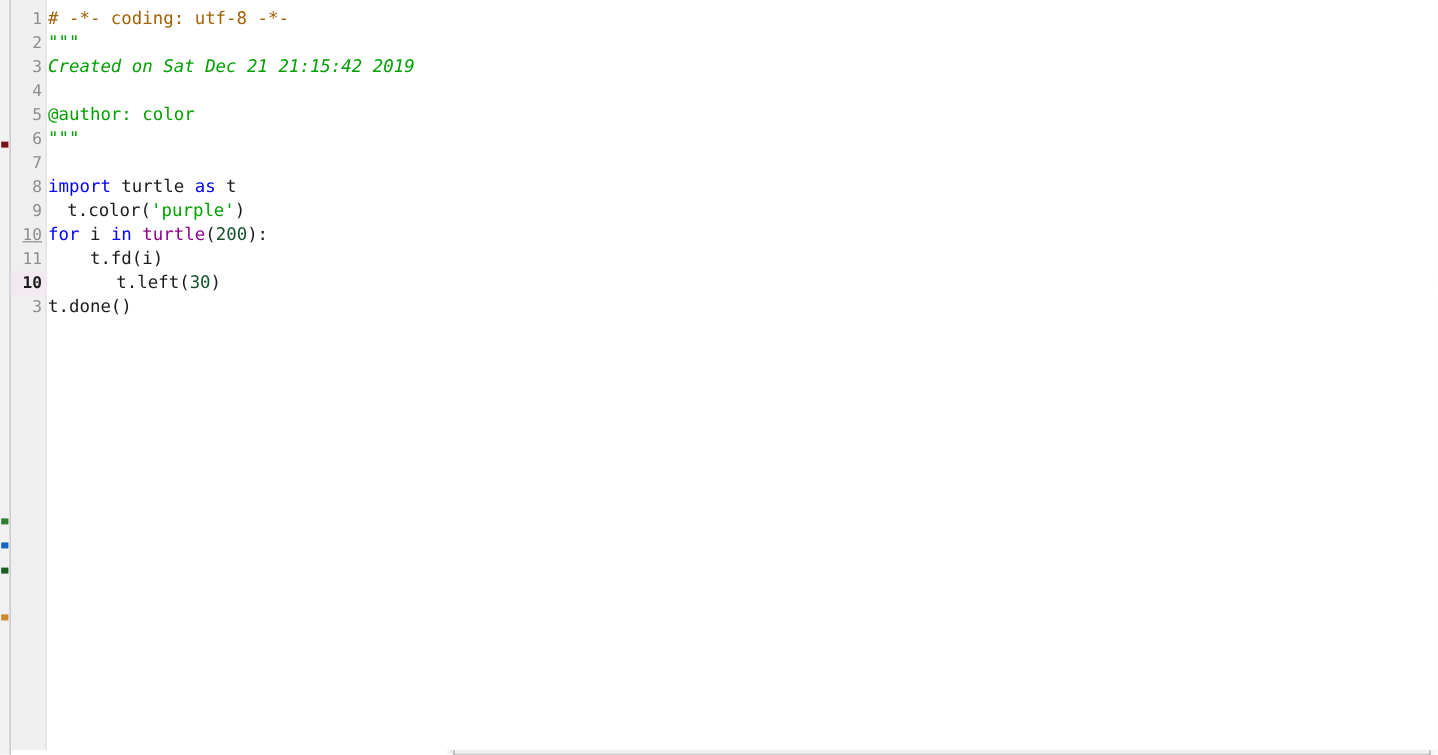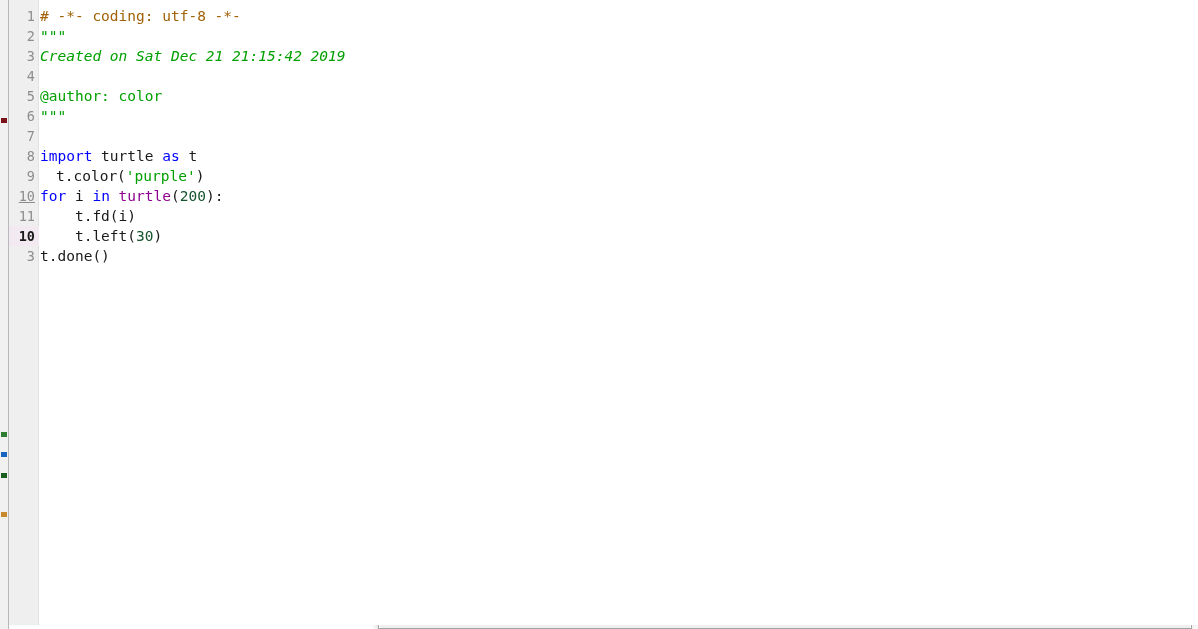--- a/index.html
+++ b/index.html
@@ -243,21 +243,21 @@
       <div class="code-line" style="top: 26px;"><span class="t-string">"""</span></div>
       <div class="code-line" style="top: 46px; font-style: italic;"><span class="t-string">Created on Sat Dec 21 21:15:42 2019</span></div>
       <div class="code-line" style="top: 66px;"><span class="t-string"></span></div>
       <div class="code-line" style="top: 86px;"><span class="t-string">@author: color</span></div>
       <div class="code-line" style="top: 106px;"><span class="t-string">"""</span></div>
       <div class="code-line" style="top: 126px;"><span class="t-plain"></span></div>
       <div class="code-line" style="top: 146px;"><span class="t-keyword">import</span><span class="t-plain"> turtle </span><span class="t-keyword">as</span><span class="t-plain"> t</span></div>
       <div class="code-line" style="top: 166px; margin-left: 16px;"><span class="t-plain">t.color(</span><span class="t-string">'purple'</span><span class="t-plain">)</span></div>
       <div class="code-line" style="top: 186px;"><span class="t-keyword">for</span><span class="t-plain"> i </span><span class="t-keyword">in</span><span class="t-plain"> </span><span class="t-builtin">turtle</span><span class="t-plain">(</span><span class="t-number">200</span><span class="t-plain">):</span></div>
       <div class="code-line" style="top: 206px;"><span class="t-plain">    t.fd(i)</span></div>
-      <div class="code-line" style="top: 226px;"><span class="t-plain">    t.left(</span><span class="t-number">30</span><span class="t-plain">)</span></div>
+      <div class="code-line" style="top: 226px; padding-left: 22px;"><span class="t-plain">    t.left(</span><span class="t-number">30</span><span class="t-plain">)</span></div>
       <div class="code-line" style="top: 246px; text-align: right;"><span class="t-plain">t.done()</span></div>
     </div>
 
   <div id="editor-scroll">
     <div class="arrow" style="top:2px;">▲</div>
     <div class="thumb"></div>
     <div class="arrow" style="bottom:2px;">▼</div>
   </div>
 <div class="hl-gutter" style="top: 226px; z-index: 0;"></div>
     <div class="hl-row" style="top: 226px; z-index: 0;"></div>

